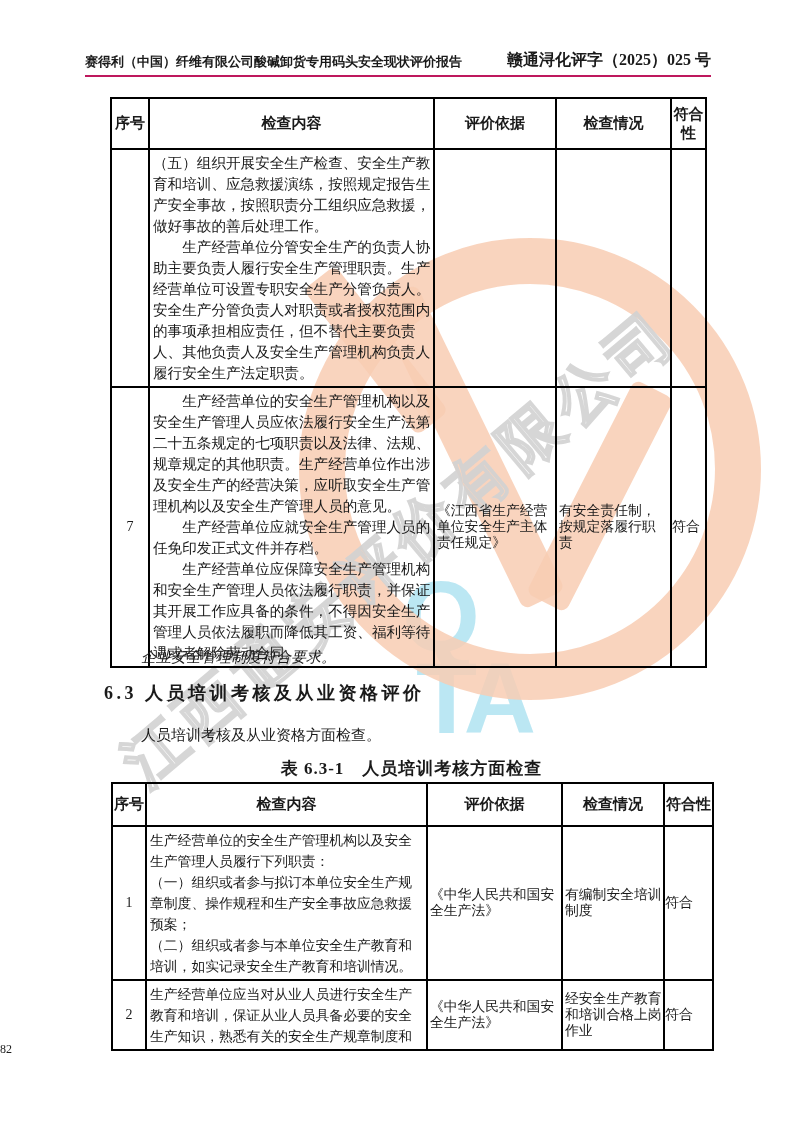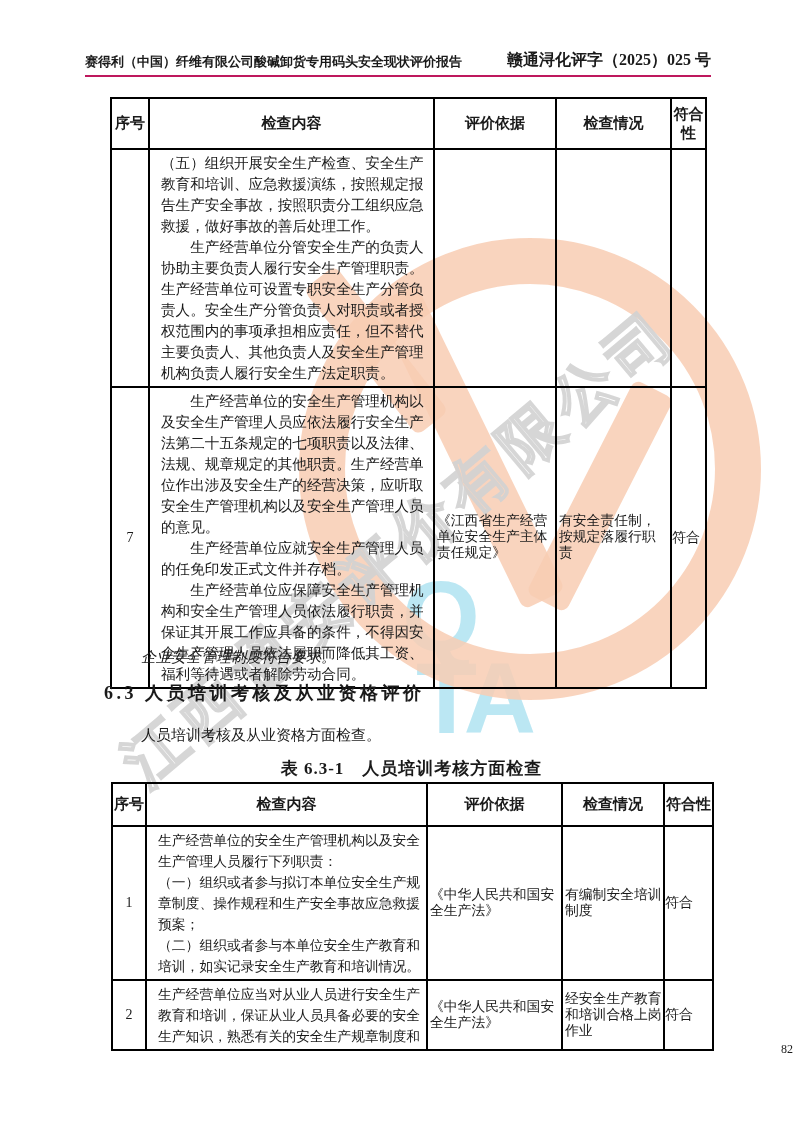--- a/index.html
+++ b/index.html
@@ -61,42 +61,42 @@
     padding:2px 1px; line-height:19px;
   }
   td.seq  { text-align:center; vertical-align:middle; font-size:14px; }
   td.content-cell { vertical-align:top; padding:3px 2px 2px 3px; }
   #table1 td.content-cell { font-size:14.6px; line-height:21px; }
   #table2 td.content-cell { font-size:13.8px; line-height:21px; }
   td.basis, td.situation {
     vertical-align:middle; font-size:13.8px; line-height:16px; padding:0 1px 1px 2px;
   }
   td.conformity { vertical-align:middle; font-size:14px; padding-left:0; }
-  .cellp { text-indent:0;margin-left:8px; }
+  .cellp { text-indent:0; }
   .cellp.indent { text-indent:2em; }
 
   .closing-note {
     position:absolute; left:111px; top:648px; width:600px;
     font-size:15px; text-indent:2em;font-style:italic;
   }
   .section-heading {
     position:absolute; left:104px; top:681px;
     font-size:18px; font-weight:bold; letter-spacing:3.5px;
   }
   .section-intro {
     position:absolute; left:111px; top:726px; width:600px;
     font-size:15px; text-indent:2em;
   }
   .table-caption {
     position:absolute; left:111px; top:757px; width:601px;
     text-align:center; font-size:17px; font-weight:bold; letter-spacing:1px;
   }
   .page-number {
     position:absolute; left:0; top:1042px; width:793px;
-    text-align:right; font-size:12px;
+    text-align:left; font-size:12px;
   }
 </style>
 </head>
 <body>
 
 <div class="watermark">
   <div class="wm-letter wm-q">Q</div>
   <div class="wm-letter wm-ta">TA</div>
   <div class="wm-ring"></div>
   <div class="wm-bar wm-bar1"></div>

